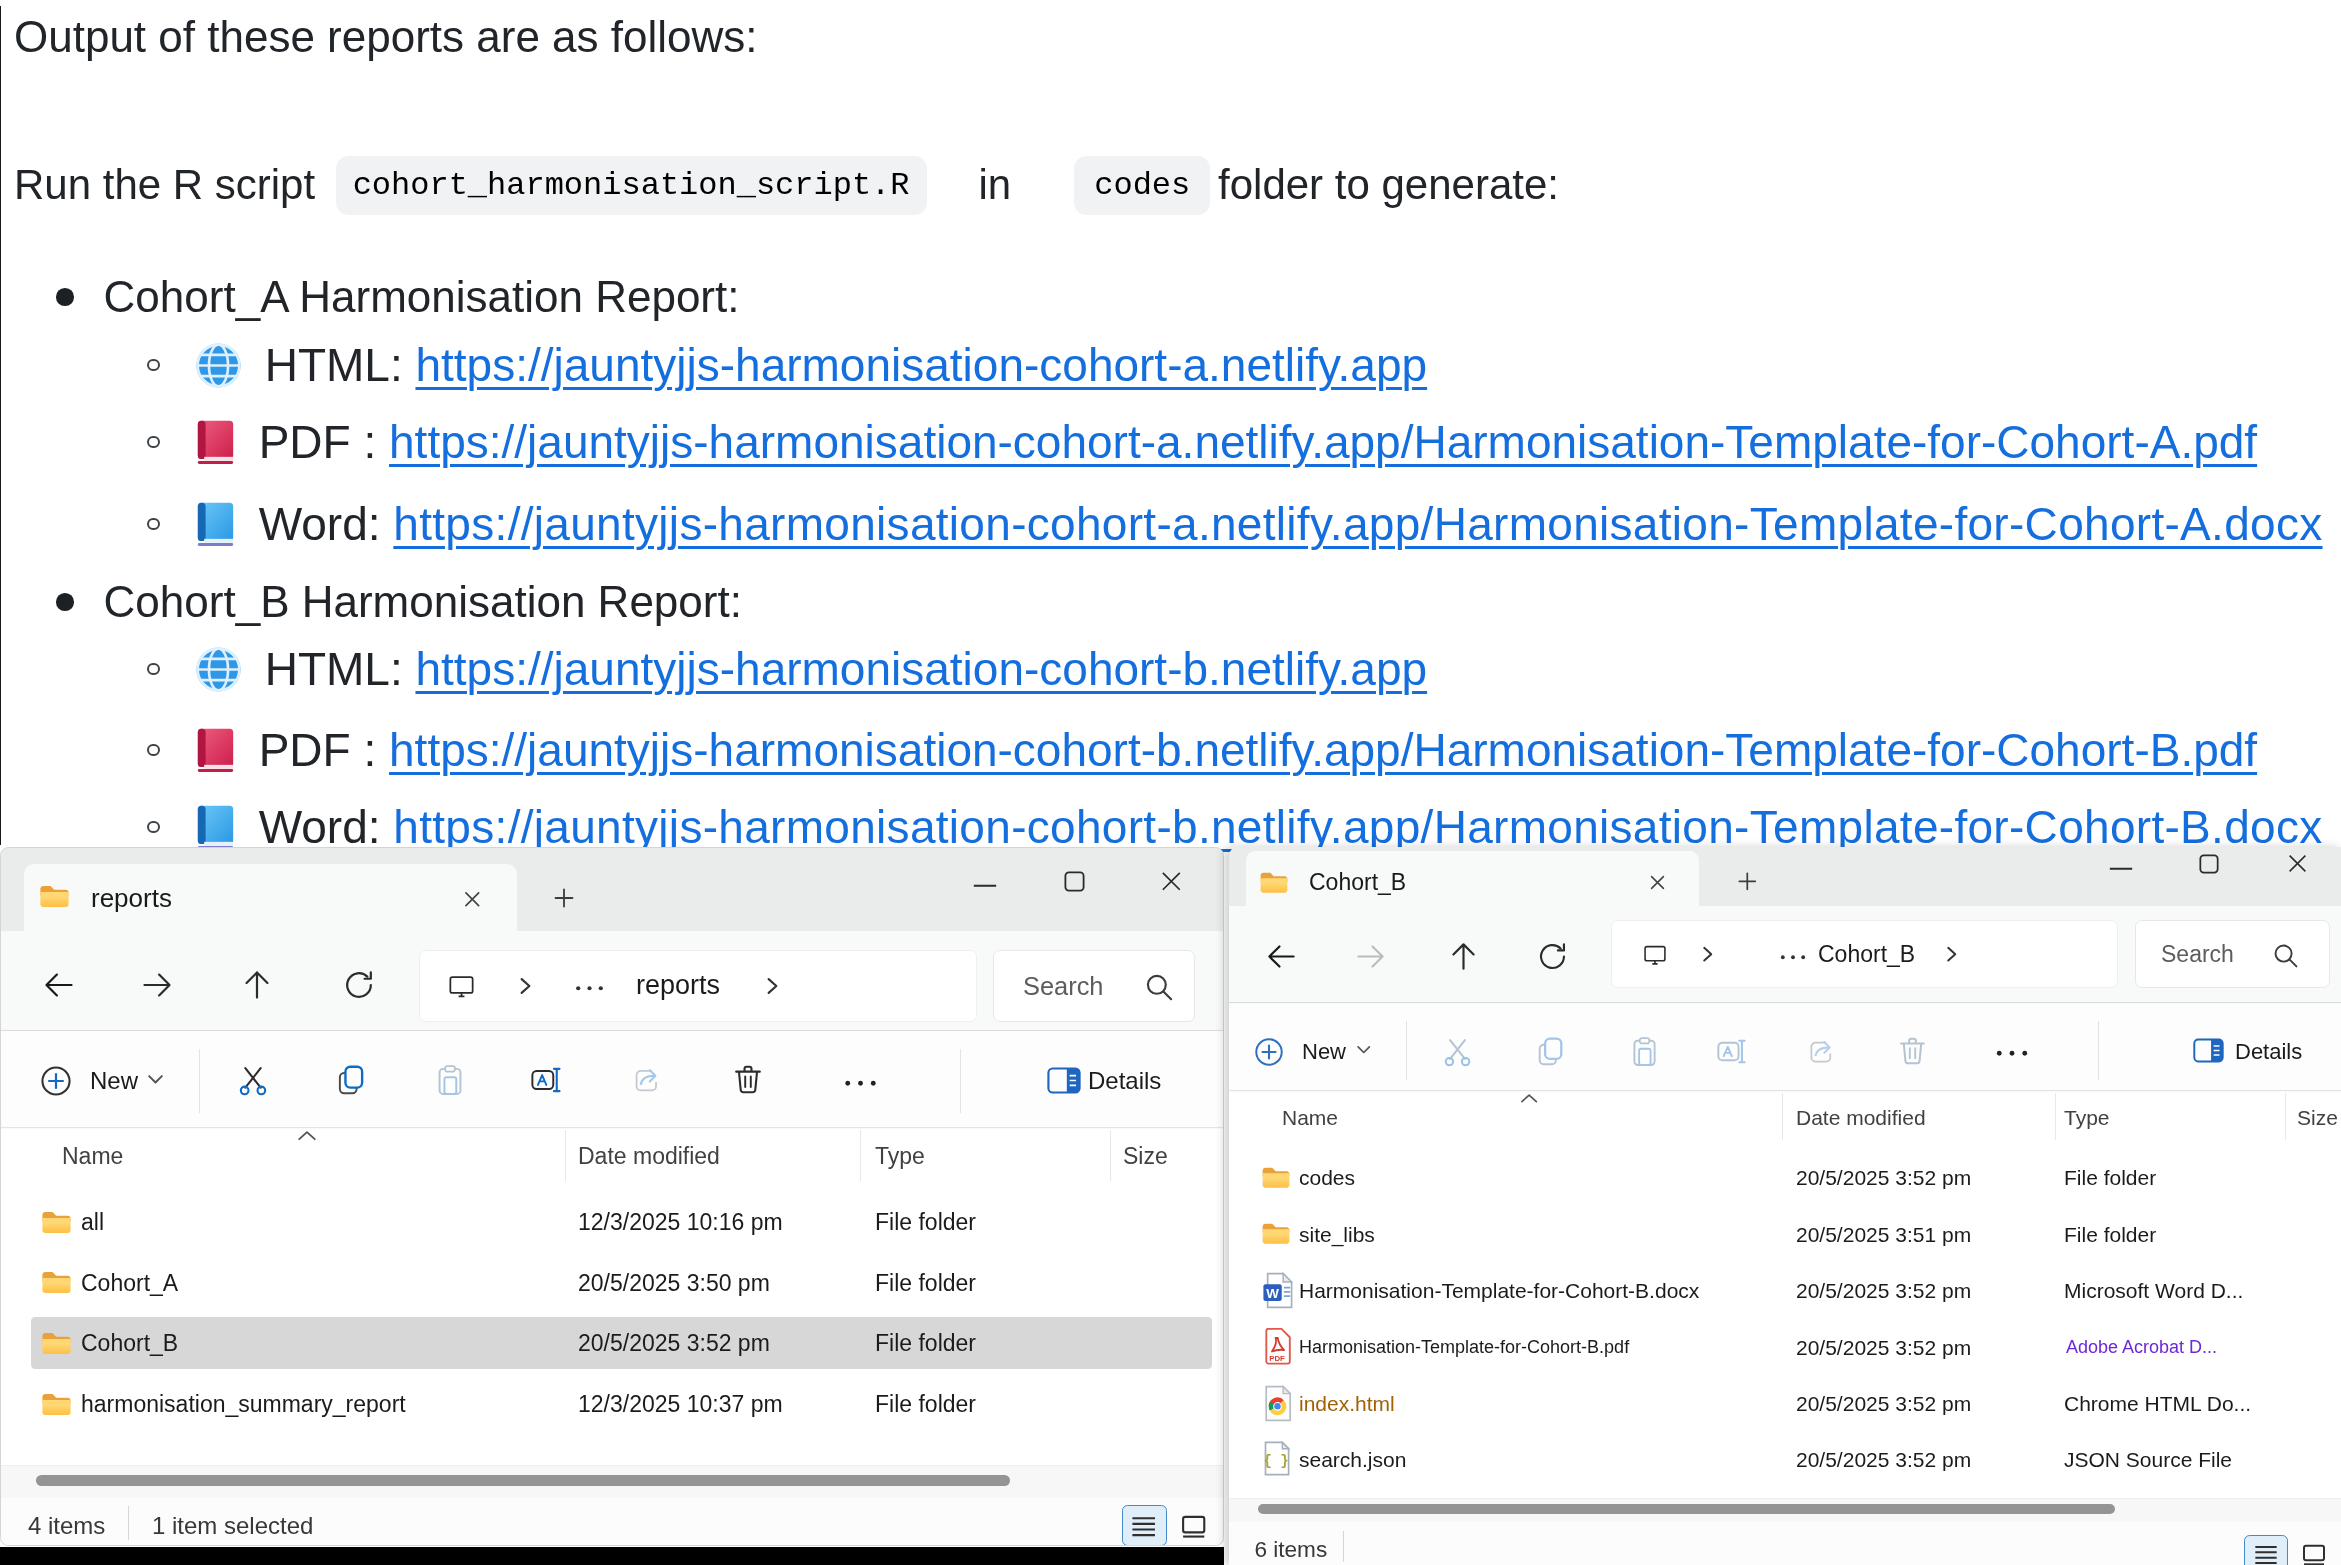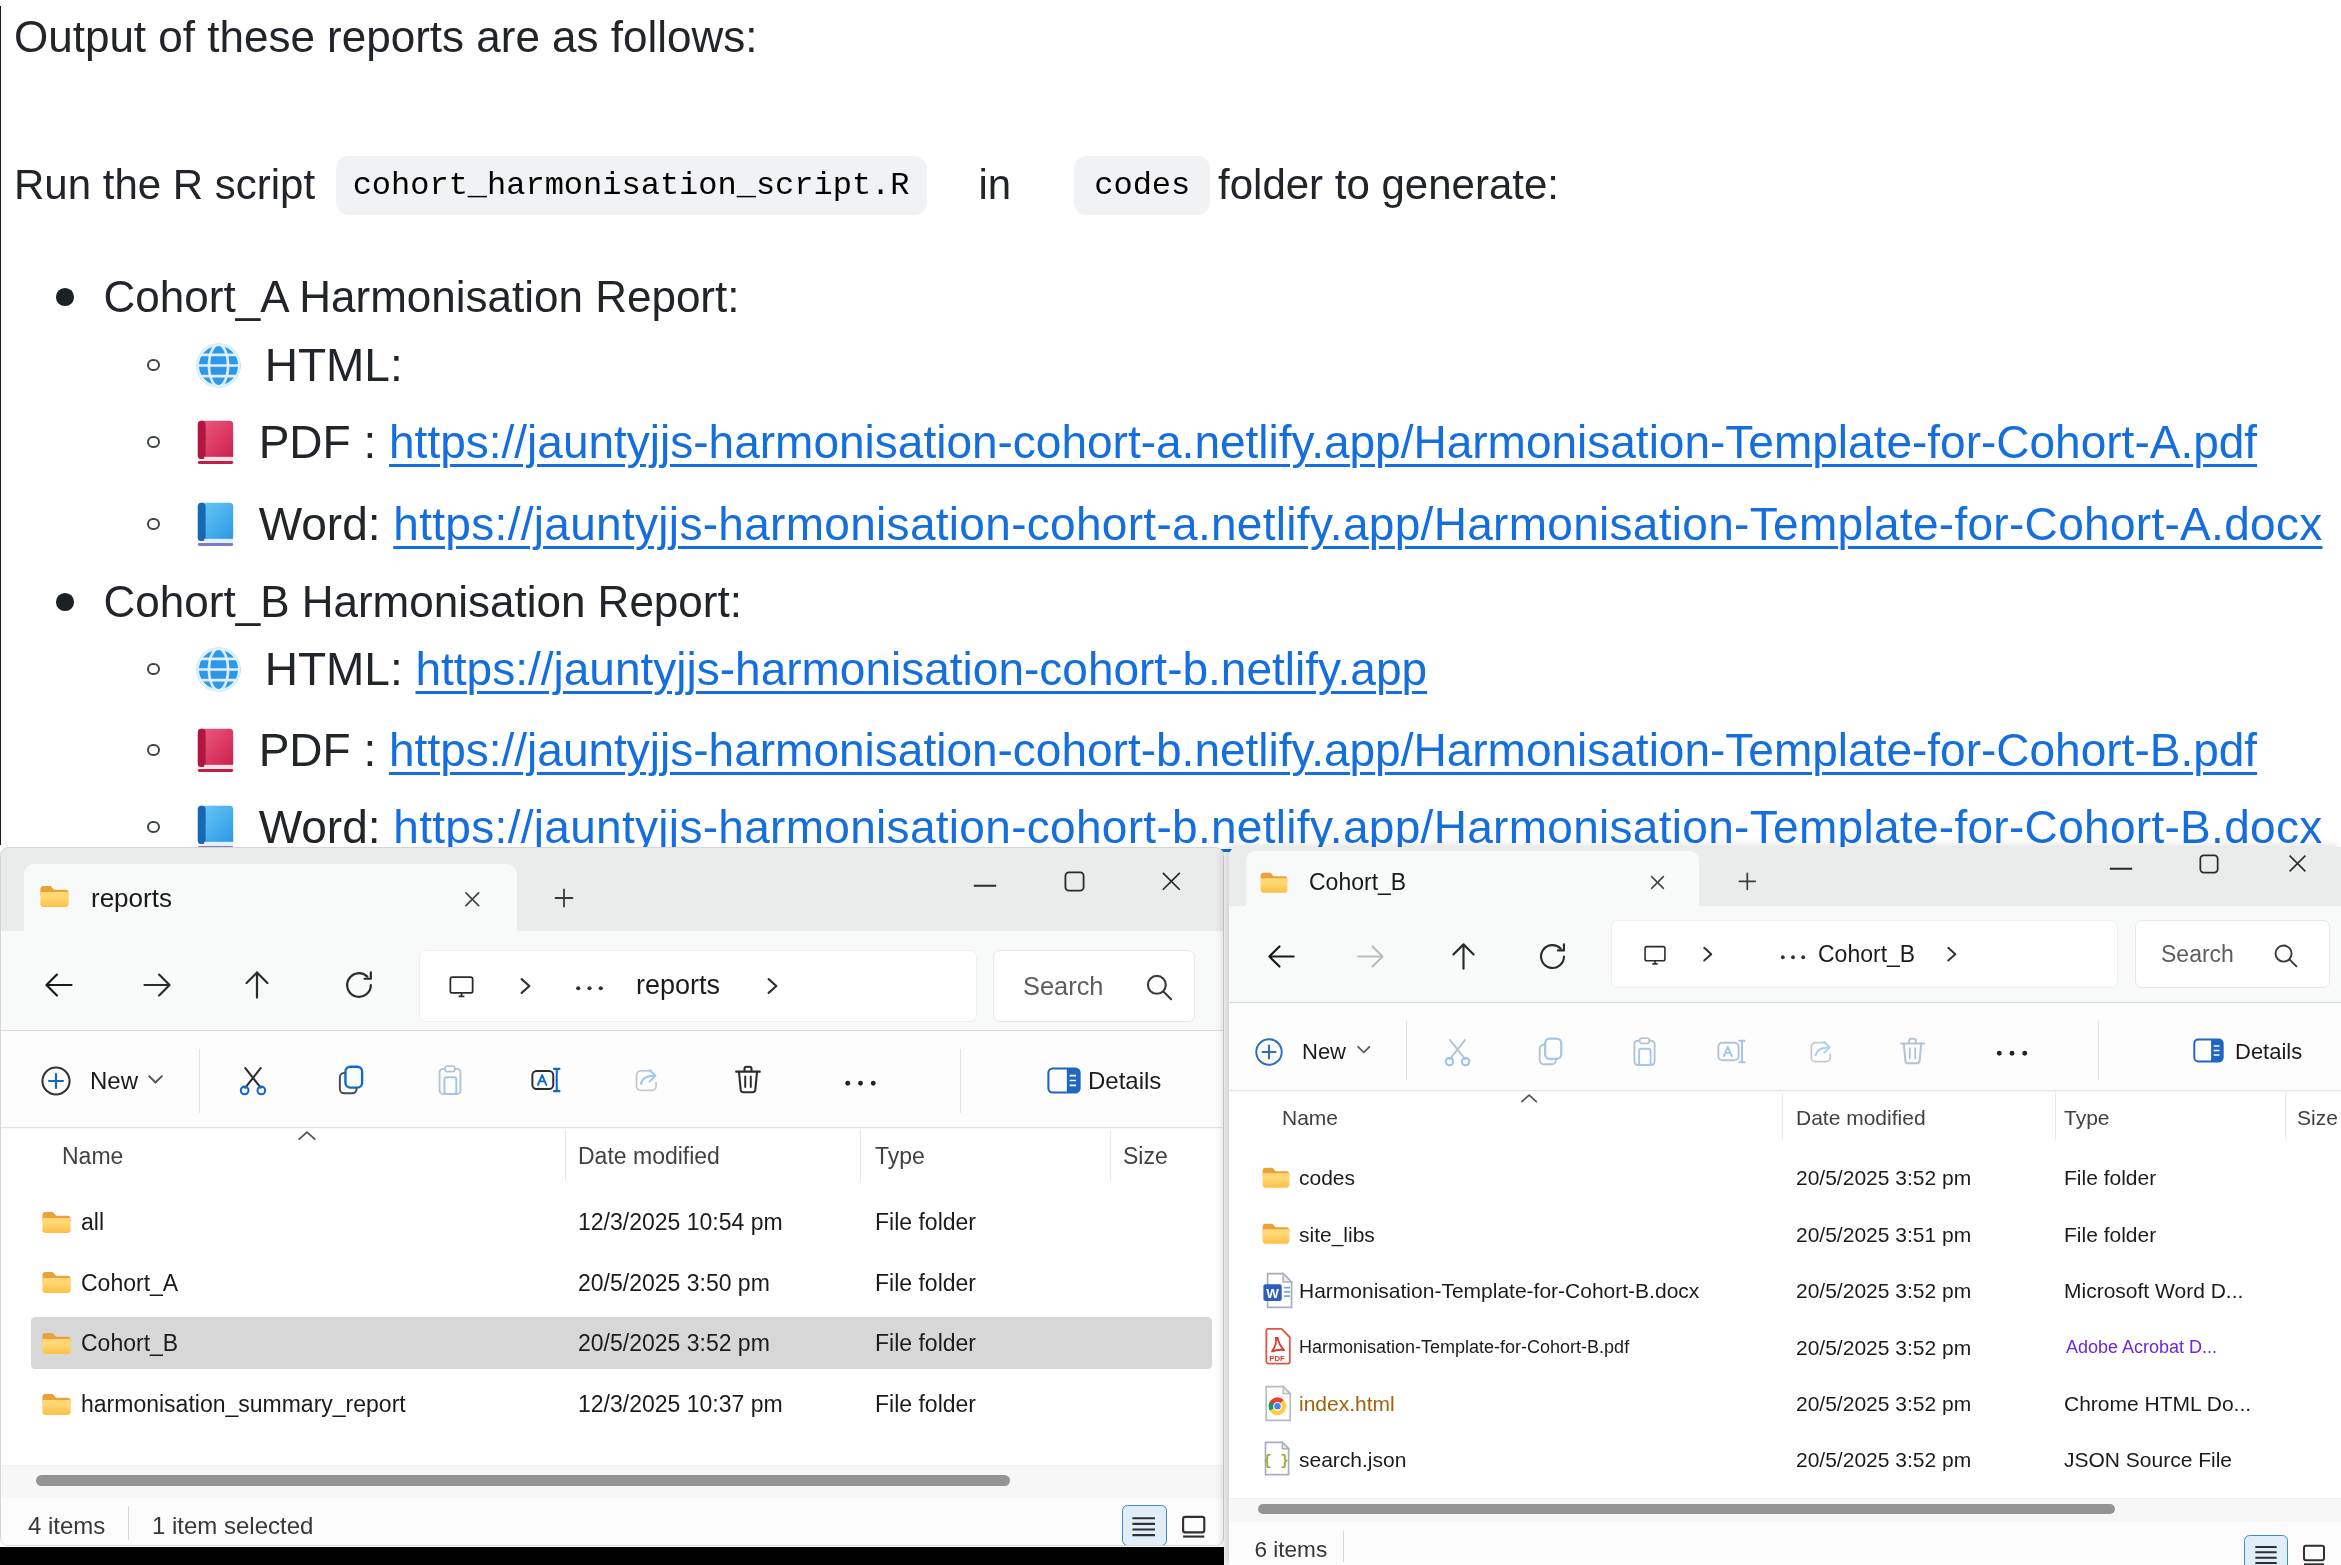--- a/index.html
+++ b/index.html
@@ -41,20 +41,21 @@
         <g stroke="#dff0fd" stroke-width="3.6" fill="none">
           <ellipse cx="32" cy="32" rx="13" ry="28.4"></ellipse>
           <circle cx="32" cy="32" r="28.4"></circle>
           <path d="M3.6 32h56.8"></path>
           <path d="M7 17.5h50"></path>
           <path d="M7 46.5h50"></path>
         </g>
       </svg>
     </span>
   <span class="doc" style="font-size:46px;margin-left:23px;">HTML:&nbsp;</span>
+    <span class="lnk" style="font-size:46px;">https://jauntyjjs-harmonisation-cohort-a.netlify.app</span>
 </div>
 
 <div class="row" style="top:378px;">
   <span class="ring" style="margin-left:147px;"></span>
   <span style="margin-left:35px;flex:none;display:flex;">
       <svg width="41" height="44" viewBox="0 0 58 62">
         <defs>
           <linearGradient id="rb" x1="0" y1="0" x2="1" y2="1">
             <stop offset="0" stop-color="#ef5c7f"></stop>
             <stop offset="1" stop-color="#cc1f4c"></stop>
@@ -297,21 +298,21 @@
         <defs>
           <linearGradient id="gf44" x1="0" y1="0.3" x2="0" y2="1">
             <stop offset="0" stop-color="#ffd875"></stop>
             <stop offset="1" stop-color="#fdbf45"></stop>
           </linearGradient>
         </defs>
         <path d="M2 8c0-2.2 1.8-4 4-4h10.5l5 5.5H38c2.2 0 4 1.8 4 4v4H2z" fill="#e9a23b"></path>
         <path d="M2 12.5h40V30c0 2.2-1.8 4-4 4H6c-2.2 0-4-1.8-4-4z" fill="url(#gf44)"></path>
       </svg></div>
   <div class="abs" style="left:80px;top:360px;font-size:23px;line-height:28px;color:#1b1b1b;">all</div>
-  <div class="abs" style="left:577px;top:360px;font-size:23px;line-height:28px;color:#1b1b1b;">12/3/2025 10:54 pm</div>
+  <div class="abs" style="left:577px;top:360px;font-size:23px;line-height:28px;color:#1b1b1b;">12/3/2025 10:16 pm</div>
   <div class="abs" style="left:874px;top:360px;font-size:23px;line-height:28px;color:#1b1b1b;">File folder</div>
   <div class="abs" style="left:40px;top:421px;"><svg width="31" height="27" viewBox="0 0 44 38">
         <defs>
           <linearGradient id="gf44" x1="0" y1="0.3" x2="0" y2="1">
             <stop offset="0" stop-color="#ffd875"></stop>
             <stop offset="1" stop-color="#fdbf45"></stop>
           </linearGradient>
         </defs>
         <path d="M2 8c0-2.2 1.8-4 4-4h10.5l5 5.5H38c2.2 0 4 1.8 4 4v4H2z" fill="#e9a23b"></path>
         <path d="M2 12.5h40V30c0 2.2-1.8 4-4 4H6c-2.2 0-4-1.8-4-4z" fill="url(#gf44)"></path>

